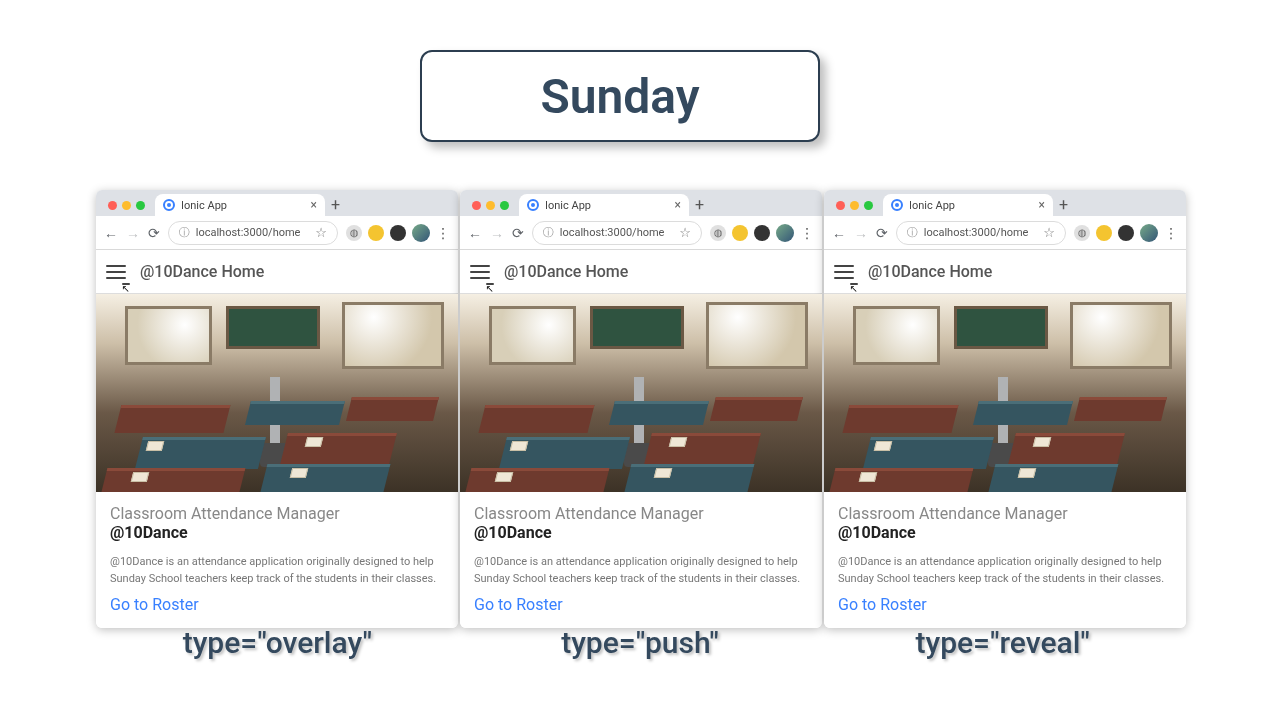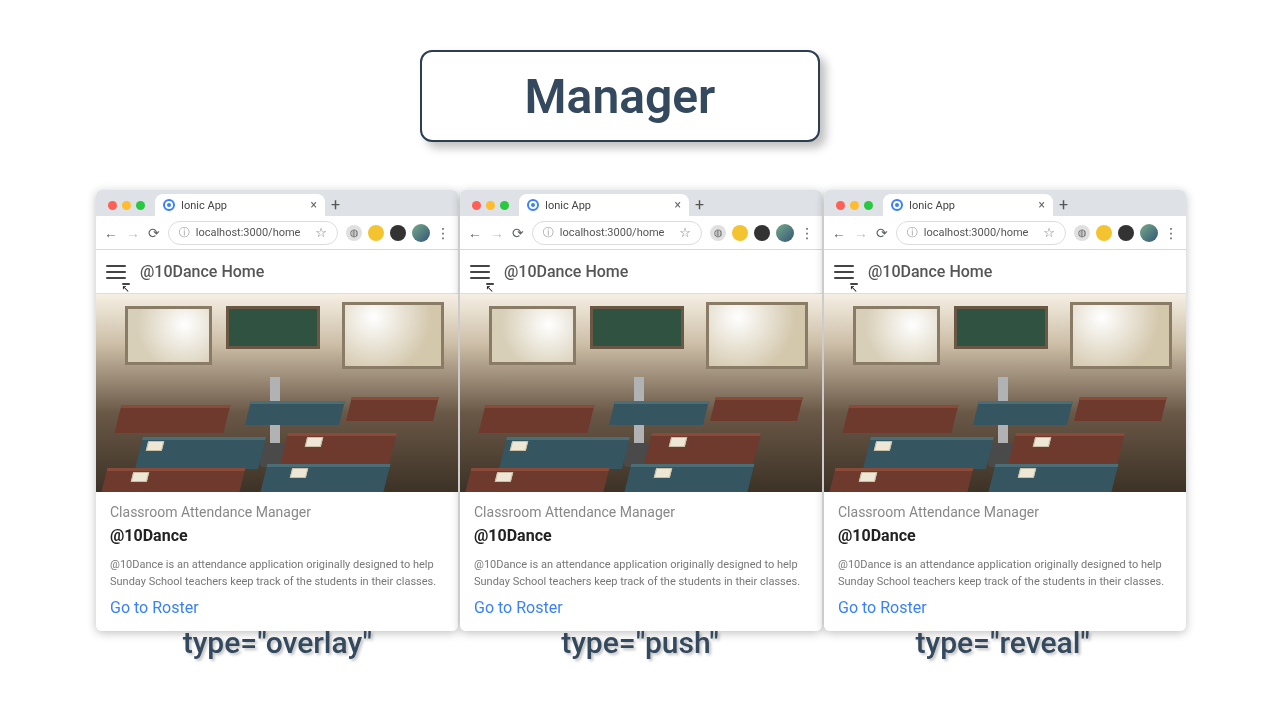--- a/index.html
+++ b/index.html
@@ -176,21 +176,21 @@
   }
   .banner .stove::after{
     content:""; position:absolute; bottom:-10px; left:-10px;
     width:30px;height:24px;background:#4a4a4a;border-radius:4px;
   }
   
   .card-body {
     padding: 12px 14px 14px;
     background:#fff;
   }
-  .subtitle{ font-size:14px; color:#888; margin-bottom:6px; }
+  .subtitle{ font-size:16px; color:#888; }
   .title{ font-size:16px; font-weight:700; color:#222; margin-bottom:12px; }
   .desc{ font-size:11px; color:#777; line-height:1.5; margin-bottom:8px;}
   .link{ font-size:16px; color:#3880ff; }
 
   
   .captions {
     position:absolute;
     left:96px; top:625px;
     width:1088px;
     display:flex;
@@ -201,21 +201,21 @@
     font-size:30px;
     font-weight:500;
     color:#34495e;
     text-shadow: 2px 2px 3px rgba(0,0,0,0.25);
   }
 </style>
 </head>
 <body>
 
 <div class="hero">
-  <span>Manager</span>
+  <span>Sunday</span>
 </div>
 
 <div class="panels">
 
   <div class="panel">
     <div class="tabbar">
       <div class="traffic">
         <span class="tl-red"></span>
         <span class="tl-yel"></span>
         <span class="tl-grn"></span>

